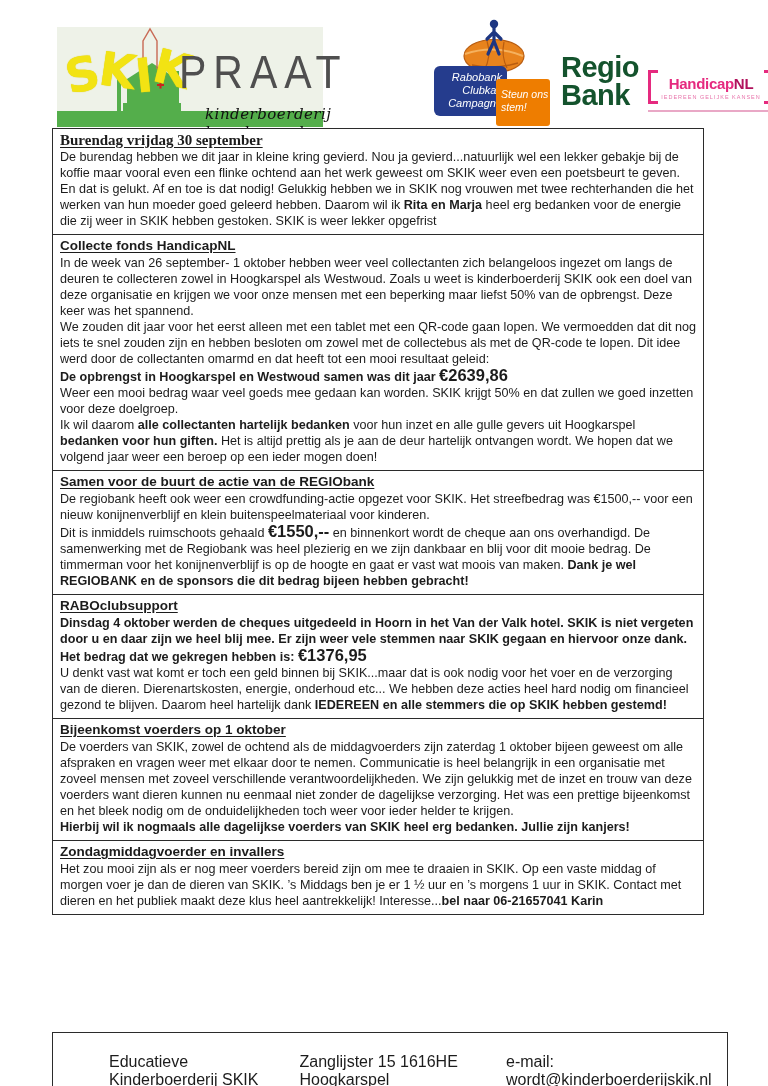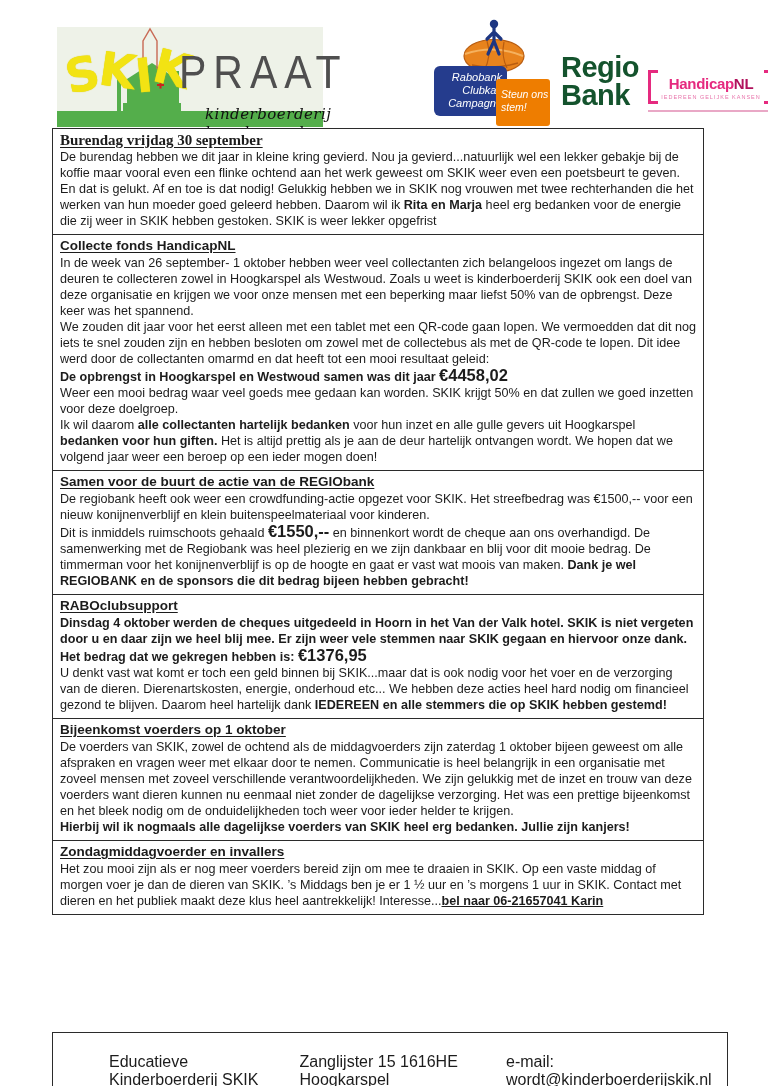--- a/index.html
+++ b/index.html
@@ -40,21 +40,21 @@
   
   .content{position:absolute;left:52px;top:128px;width:652px;box-sizing:border-box;}
   .section-row{border:1.5px solid #2b2b2b;border-top:none;padding:2px 7px 5px 7px;
                box-sizing:border-box;background:#fff;}
   .section-row:first-child{border-top:1.5px solid #2b2b2b;}
   .section-heading{margin:0;font-size:13.5px;font-weight:bold;text-decoration:underline;
                    text-underline-offset:2px;line-height:18px;}
   .section-heading.serif{font-family:"Liberation Serif",serif;font-size:15px;}
   .para{margin:0;font-size:12.6px;line-height:16px;}
   .para .b{font-weight:bold;}
-  .para .u{text-decoration:underline;}
+  .para .u{}
   .para .lg{font-size:16.5px;line-height:16px;}
 
   
   .ftr{position:absolute;left:52px;top:1032px;width:676px;box-sizing:border-box;
        border:1.6px solid #2b2b2b;padding:20px 8px 3px 8px;font-size:16px;}
   .ftr-row{display:flex;justify-content:space-between;line-height:18px;}
   .ftr-row.r1{padding-left:48px;padding-right:2px;}
   .ftr-row.r2{padding-left:52px;padding-right:10px;}
 </style>
 </head>
@@ -119,21 +119,21 @@
 
   <main class="content">
       <section class="section-row">
         <h2 class="section-heading serif">Burendag vrijdag 30 september</h2>
         <p class="para"><span>De burendag hebben we dit jaar in kleine kring gevierd. Nou ja gevierd...natuurlijk wel een lekker gebakje bij de koffie maar vooral even een flinke ochtend aan het werk geweest om SKIK weer even een poetsbeurt te geven. En dat is gelukt. Af en toe is dat nodig! Gelukkig hebben we in SKIK nog vrouwen met twee rechterhanden die het werken van hun moeder goed geleerd hebben. Daarom wil ik </span><span class="b">Rita en Marja</span><span> heel erg bedanken voor de energie die zij weer in SKIK hebben gestoken. SKIK is weer lekker opgefrist</span></p>
       </section>
       <section class="section-row">
         <h2 class="section-heading">Collecte fonds HandicapNL</h2>
         <p class="para"><span>In de week van 26 september- 1 oktober hebben weer veel collectanten zich belangeloos ingezet om langs de deuren te collecteren zowel in Hoogkarspel als Westwoud. Zoals u weet is kinderboerderij SKIK ook een doel van deze organisatie en krijgen we voor onze mensen met een beperking maar liefst 50% van de opbrengst. Deze keer was het spannend.</span></p>
         <p class="para"><span>We zouden dit jaar voor het eerst alleen met een tablet met een QR-code gaan lopen. We vermoedden dat dit nog iets te snel zouden zijn en hebben besloten om zowel met de collectebus als met de QR-code te lopen. Dit idee werd door de collectanten omarmd en dat heeft tot een mooi resultaat geleid:</span></p>
-        <p class="para"><span class="b">De opbrengst in Hoogkarspel en Westwoud samen was dit jaar </span><span class="b lg">€4458,02</span></p>
+        <p class="para"><span class="b">De opbrengst in Hoogkarspel en Westwoud samen was dit jaar </span><span class="b lg">€2639,86</span></p>
         <p class="para"><span>Weer een mooi bedrag waar veel goeds mee gedaan kan worden. SKIK krijgt 50% en dat zullen we goed inzetten voor deze doelgroep.</span></p>
         <p class="para"><span>Ik wil daarom </span><span class="b">alle collectanten hartelijk bedanken</span><span> voor hun inzet en alle gulle gevers uit Hoogkarspel </span><span class="b">bedanken voor hun giften.</span><span>  Het is altijd prettig als je aan de deur hartelijk ontvangen wordt. We hopen dat we volgend jaar weer een beroep op een ieder mogen doen!</span></p>
       </section>
       <section class="section-row">
         <h2 class="section-heading">Samen voor de buurt de actie van de REGIObank</h2>
         <p class="para"><span>De regiobank heeft ook weer een crowdfunding-actie opgezet voor SKIK. Het streefbedrag was €1500,-- voor een nieuw konijnenverblijf en klein buitenspeelmateriaal voor kinderen.</span></p>
         <p class="para"><span>Dit is inmiddels ruimschoots gehaald </span><span class="b lg">€1550,--</span><span> en binnenkort wordt de cheque aan ons overhandigd. De samenwerking met de Regiobank was heel plezierig en we zijn dankbaar en blij voor dit mooie bedrag. De timmerman voor het konijnenverblijf is op de hoogte en gaat er vast wat moois van maken.  </span><span class="b">Dank je wel REGIOBANK en de sponsors die dit bedrag bijeen hebben gebracht!</span></p>
       </section>
       <section class="section-row">
         <h2 class="section-heading">RABOclubsupport</h2>

